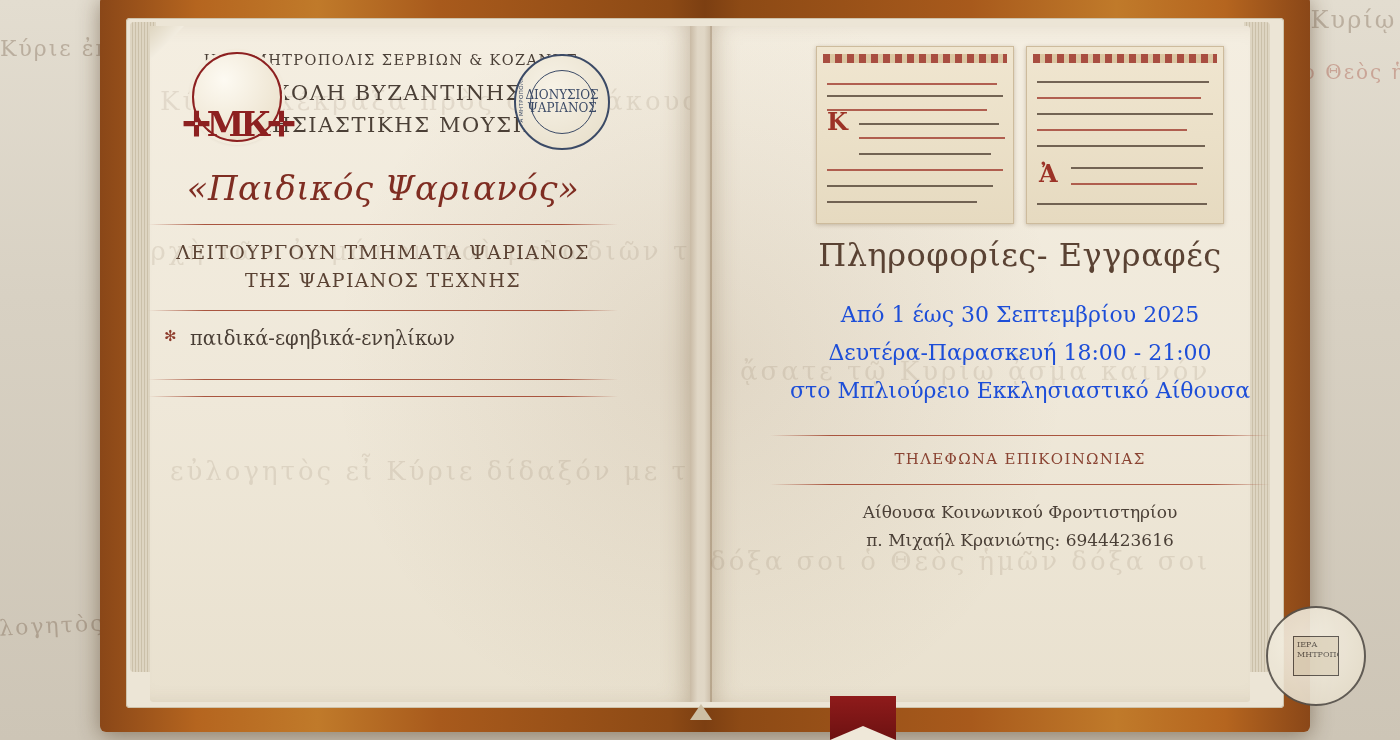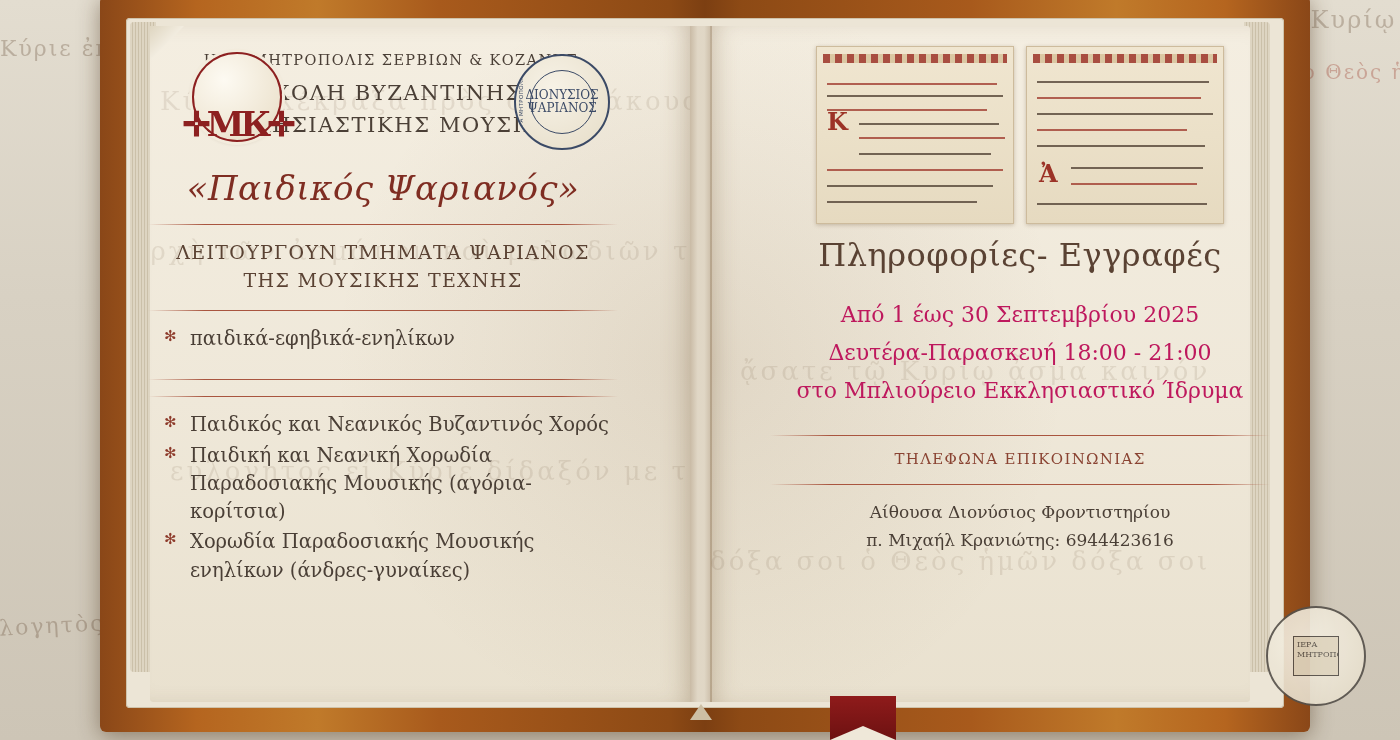--- a/index.html
+++ b/index.html
@@ -354,21 +354,21 @@
     font-family: "DejaVu Serif", serif;
     font-size: 32px;
     color: #5a4233;
     margin-top: 12px;
     letter-spacing: .5px;
   }
   .r-line {
     font-family: "DejaVu Serif", serif;
     font-size: 22px;
     line-height: 1.72;
-    color: #be185d;
+    color: #1d4ed8;
   }
   .r-info { margin-top: 22px; }
   .r-sub {
     font-family: "DejaVu Serif", serif;
     font-size: 15px;
     letter-spacing: 1.3px;
     color: #8a4332;
     text-align: center;
   }
   .r-contacts {
@@ -469,39 +469,34 @@
         <div>ΕΚΚΛΗΣΙΑΣΤΙΚΗΣ ΜΟΥΣΙΚΗΣ</div>
       </div>
     </div>
 
     <div class="l-name">«Παιδικός Ψαριανός»</div>
 
     <div class="rule"></div>
 
     <div class="sect-title">
       <div>ΛΕΙΤΟΥΡΓΟΥΝ ΤΜΗΜΑΤΑ ΨΑΡΙΑΝΟΣ</div>
-      <div>ΤΗΣ ΜΟΥΣΙΚΗΣ ΤΕΧΝΗΣ</div>
+      <div>ΤΗΣ ΨΑΡΙΑΝΟΣ ΤΕΧΝΗΣ</div>
     </div>
 
     <div class="rule"></div>
 
     <ul class="bl">
       <li>παιδικά-εφηβικά-ενηλίκων</li>
     </ul>
 
     <div class="rule" style="margin-top:26px;"></div>
 
 
     <div class="rule"></div>
 
-    <ul class="bl">
-      <li>Παιδικός και Νεανικός Βυζαντινός Χορός</li>
-      <li>Παιδική και Νεανική Χορωδία Παραδοσιακής Μουσικής (αγόρια-κορίτσια)</li>
-      <li>Χορωδία Παραδοσιακής Μουσικής ενηλίκων (άνδρες-γυναίκες)</li>
-    </ul>
   </div>
 
   <div class="rp">
 
     <div class="ms-images">
       <div class="ms">
         <div class="band"></div>
         <div class="cap" style="left:10px; top:60px;">Κ</div>
         <div class="rl red" style="top:36px; width:170px;"></div>
         <div class="rl" style="top:48px; width:176px;"></div>
@@ -525,29 +520,29 @@
         <div class="rl red" style="top:136px; left:44px; width:126px;"></div>
         <div class="rl" style="top:156px; width:170px;"></div>
       </div>
     </div>
 
     <div class="r-title">Πληροφορίες- Εγγραφές</div>
 
     <div class="r-info">
       <div class="r-line">Από 1 έως 30 Σεπτεμβρίου 2025</div>
       <div class="r-line">Δευτέρα-Παρασκευή 18:00 - 21:00</div>
-      <div class="r-line">στο Μπλιούρειο Εκκλησιαστικό Ίδρυμα</div>
+      <div class="r-line">στο Μπλιούρειο Εκκλησιαστικό Αίθουσα</div>
     </div>
 
     <div class="rule" style="margin-top:26px;"></div>
     <div class="r-sub">ΤΗΛΕΦΩΝΑ ΕΠΙΚΟΙΝΩΝΙΑΣ</div>
     <div class="rule"></div>
 
     <div class="r-contacts">
-      <div>Αίθουσα Διονύσιος Φροντιστηρίου</div>
+      <div>Αίθουσα Κοινωνικού Φροντιστηρίου</div>
       <div>π. Μιχαήλ Κρανιώτης: 6944423616</div>
     </div>
   </div>
 
   <div class="stamp">
     <div class="sq">ΙΕΡΑ ΜΗΤΡΟΠΟΛΙΣ</div>
   </div>
 
 </div>
 

